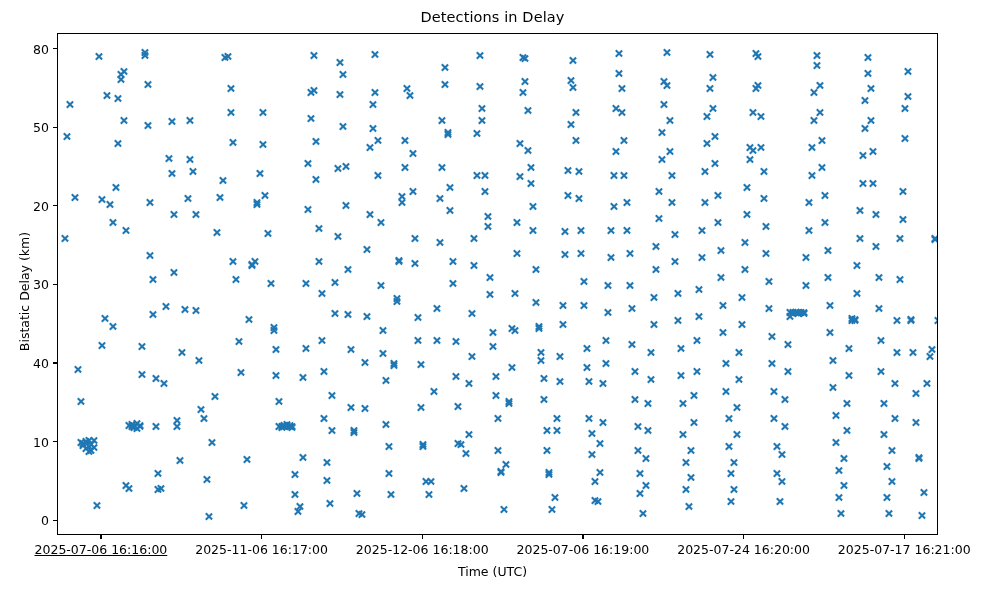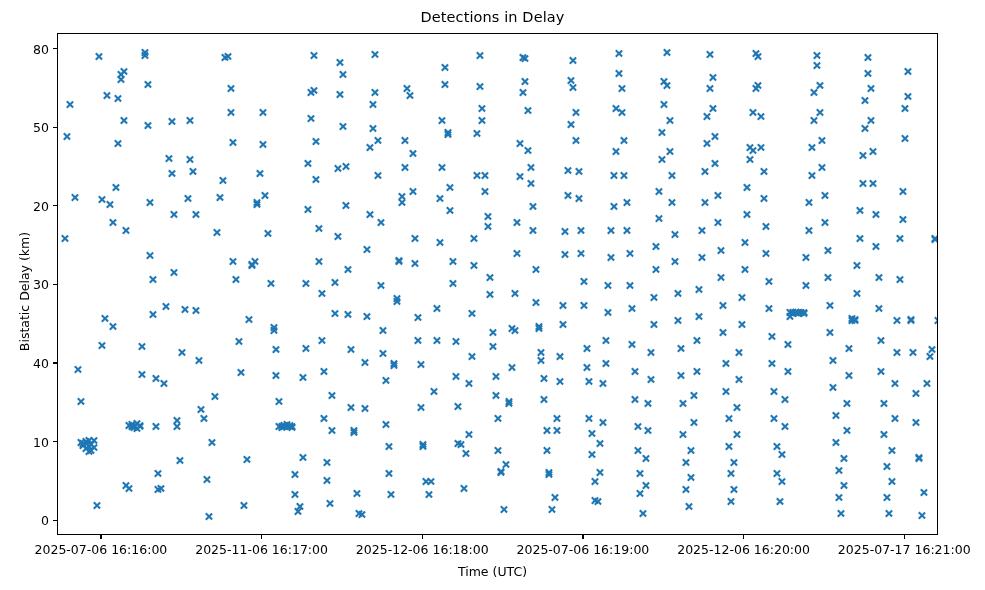--- a/index.html
+++ b/index.html
@@ -739,23 +739,23 @@
   <div id="x-axis">
     <div id="xtick-marks">
         <div class="xtick-mark" style="left: 100.42px;"></div>
         <div class="xtick-mark" style="left: 261.08px;"></div>
         <div class="xtick-mark" style="left: 421.75px;"></div>
         <div class="xtick-mark" style="left: 582.42px;"></div>
         <div class="xtick-mark" style="left: 743.09px;"></div>
         <div class="xtick-mark" style="left: 903.76px;"></div>
       </div>
     <div id="xtick-labels">
-        <div class="xtick-label" style="left: 100.92px;">2025-07-06 16:16:00</div>
+        <div class="xtick-label" style="left: 100.92px; text-decoration: underline;">2025-07-06 16:16:00</div>
         <div class="xtick-label" style="left: 261.58px;">2025-11-06 16:17:00</div>
         <div class="xtick-label" style="left: 422.25px;">2025-12-06 16:18:00</div>
         <div class="xtick-label" style="left: 582.92px;">2025-07-06 16:19:00</div>
-        <div class="xtick-label" style="left: 743.59px;">2025-12-06 16:20:00</div>
+        <div class="xtick-label" style="left: 743.59px;">2025-07-24 16:20:00</div>
         <div class="xtick-label" style="left: 904.26px;">2025-07-17 16:21:00</div>
       </div>
     <div id="xlabel">Time (UTC)</div>
   </div>
 
 </div>
 
 </body></html>

